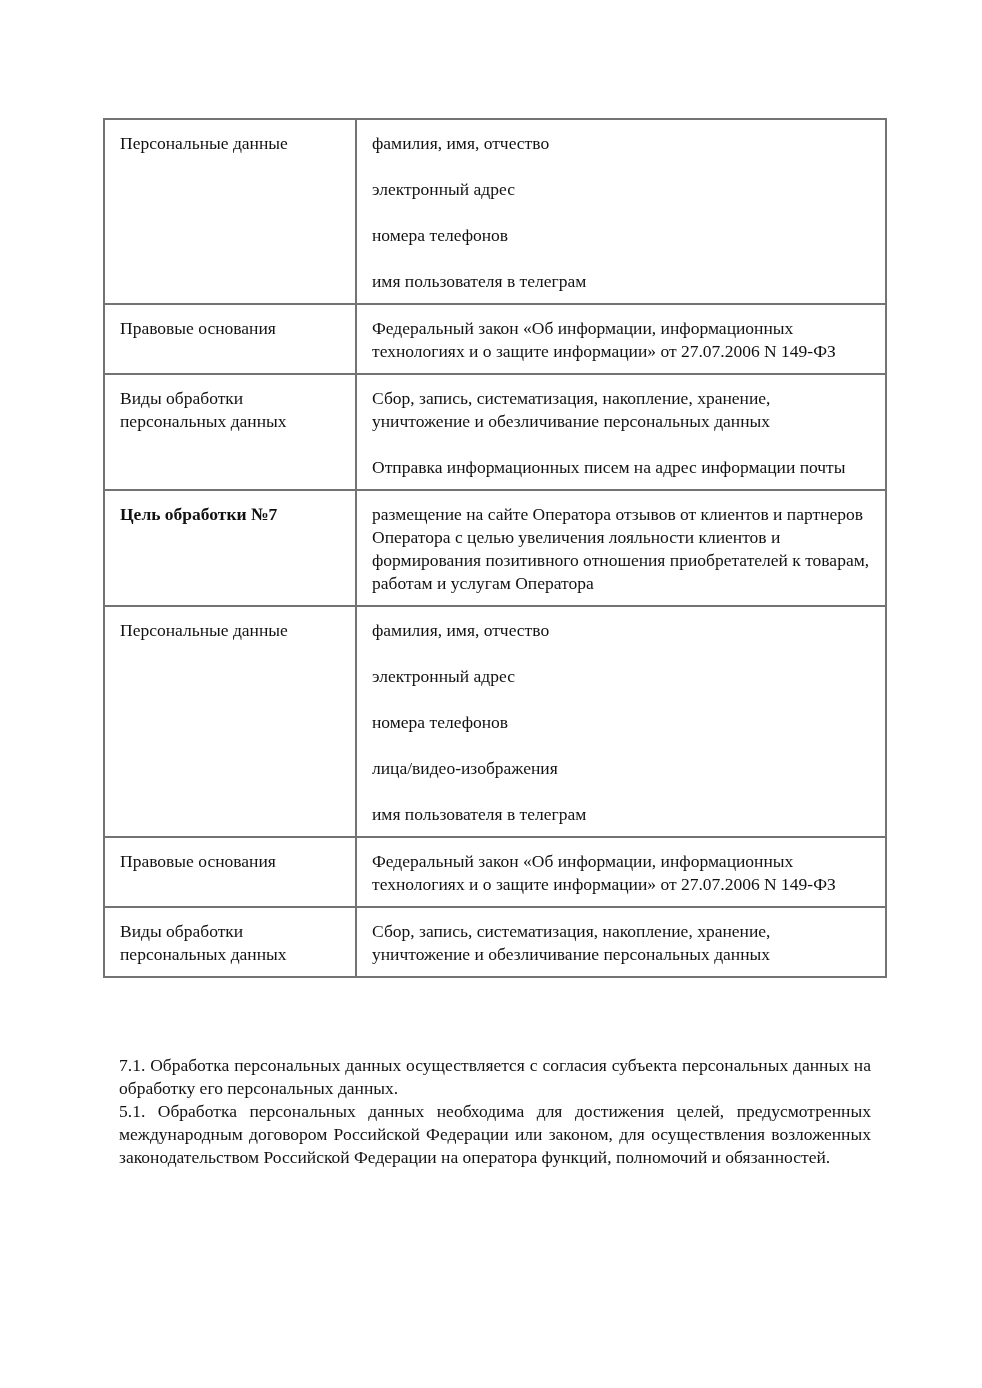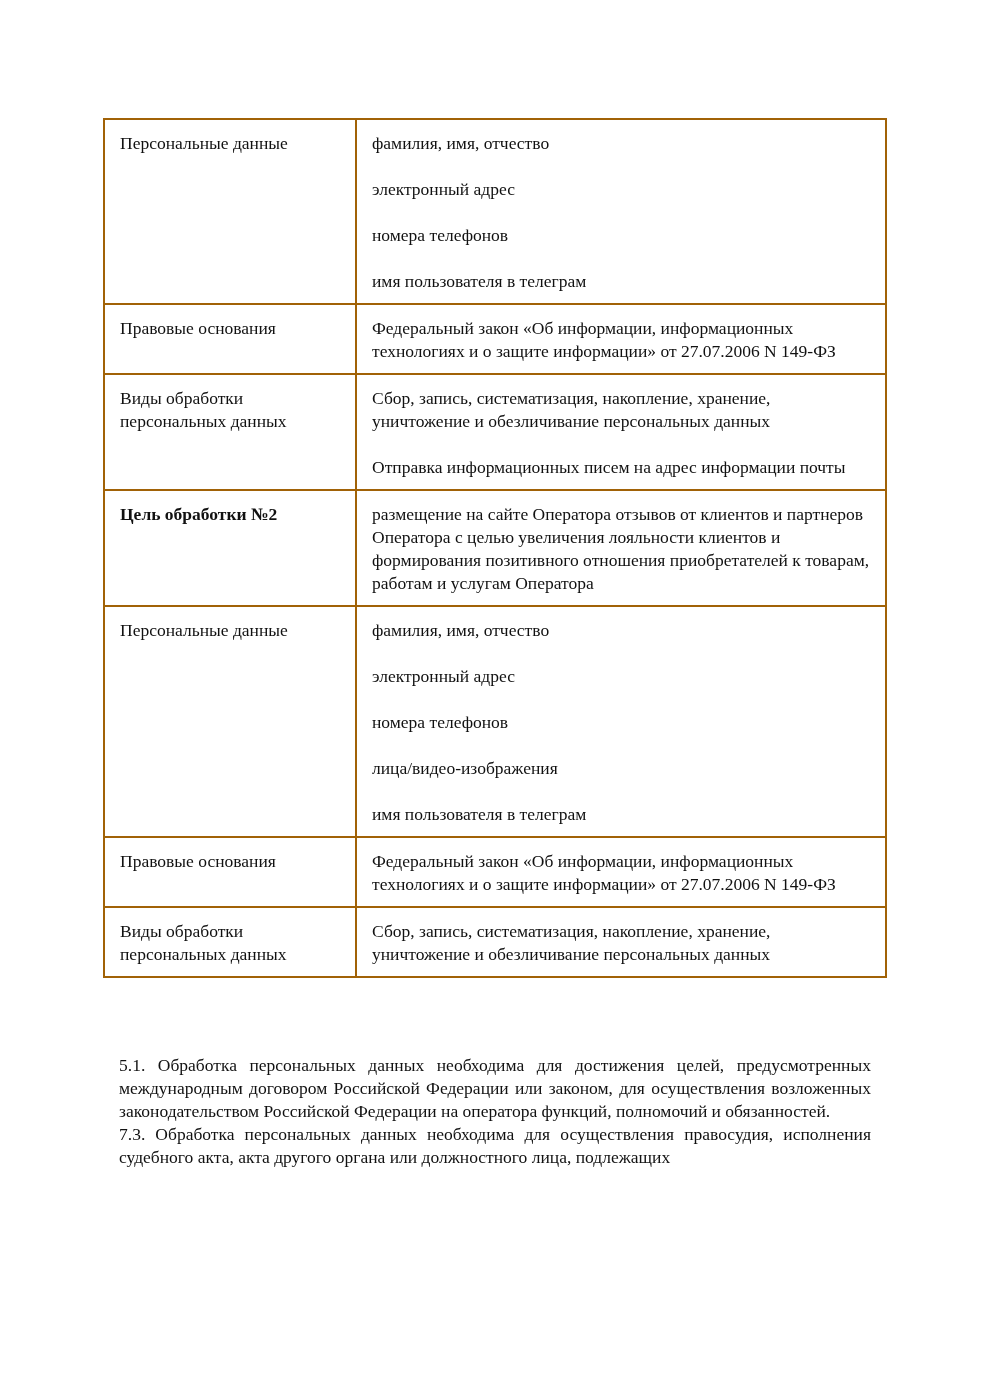--- a/index.html
+++ b/index.html
@@ -1,21 +1,21 @@
 <!DOCTYPE html>
 <html><head>
 <meta charset="utf-8">
 <style>
   html, body { margin:0; padding:0; background:#ffffff; }
   body { width:982px; height:1388px; position:relative; overflow:hidden;
          font-family:"Liberation Serif", serif; color:#111; }
   .page { position:absolute; left:0; top:0; width:982px; height:1388px; }
   table.purposes { position:absolute; left:103px; top:118px; width:784px;
     border-collapse:collapse; font-size:17.5px; line-height:23px; }
-  table.purposes td { border:2px solid #a16207; vertical-align:top;
+  table.purposes td { border:2px solid #737373; vertical-align:top;
     padding:12px 15px 10px 15px; }
   table.purposes td.k { width:220px; }
   td p { margin:0; }
   td p + p { margin-top:23px; }
   .bold { font-weight:bold; }
   .section { position:absolute; left:119px; top:1054px; width:752px;
     font-size:17.5px; line-height:23px; text-align:justify; }
   .section h3 { margin:0; font-size:17.5px; font-weight:bold; line-height:23px; }
   .section p { margin:0; text-align:justify; }
 </style>
@@ -41,21 +41,21 @@
         </td>
       </tr>
       <tr>
         <td class="k">Виды обработки персональных данных</td>
         <td>
           <p>Сбор, запись, систематизация, накопление, хранение, уничтожение и обезличивание персональных данных</p>
           <p>Отправка информационных писем на адрес информации почты</p>
         </td>
       </tr>
       <tr>
-        <td class="k bold">Цель обработки №2</td>
+        <td class="k bold">Цель обработки №7</td>
         <td>
           <p>размещение на сайте Оператора отзывов от клиентов и партнеров Оператора с целью увеличения лояльности клиентов и формирования позитивного отношения приобретателей к товарам, работам и услугам Оператора</p>
         </td>
       </tr>
       <tr>
         <td class="k">Персональные данные</td>
         <td>
           <p>фамилия, имя, отчество</p>
           <p>электронный адрес</p>
           <p>номера телефонов</p>
@@ -72,16 +72,16 @@
       <tr>
         <td class="k">Виды обработки персональных данных</td>
         <td>
           <p>Сбор, запись, систематизация, накопление, хранение, уничтожение и обезличивание персональных данных</p>
         </td>
       </tr>
     </tbody>
   </table>
 
   <div class="section">
+    <p>7.1. Обработка персональных данных осуществляется с согласия субъекта персональных данных на обработку его персональных данных.</p>
     <p>5.1. Обработка персональных данных необходима для достижения целей, предусмотренных международным договором Российской Федерации или законом, для осуществления возложенных законодательством Российской Федерации на оператора функций, полномочий и обязанностей.</p>
-    <p>7.3. Обработка персональных данных необходима для осуществления правосудия, исполнения судебного акта, акта другого органа или должностного лица, подлежащих</p>
   </div>
 </div>
 
 </body></html>

